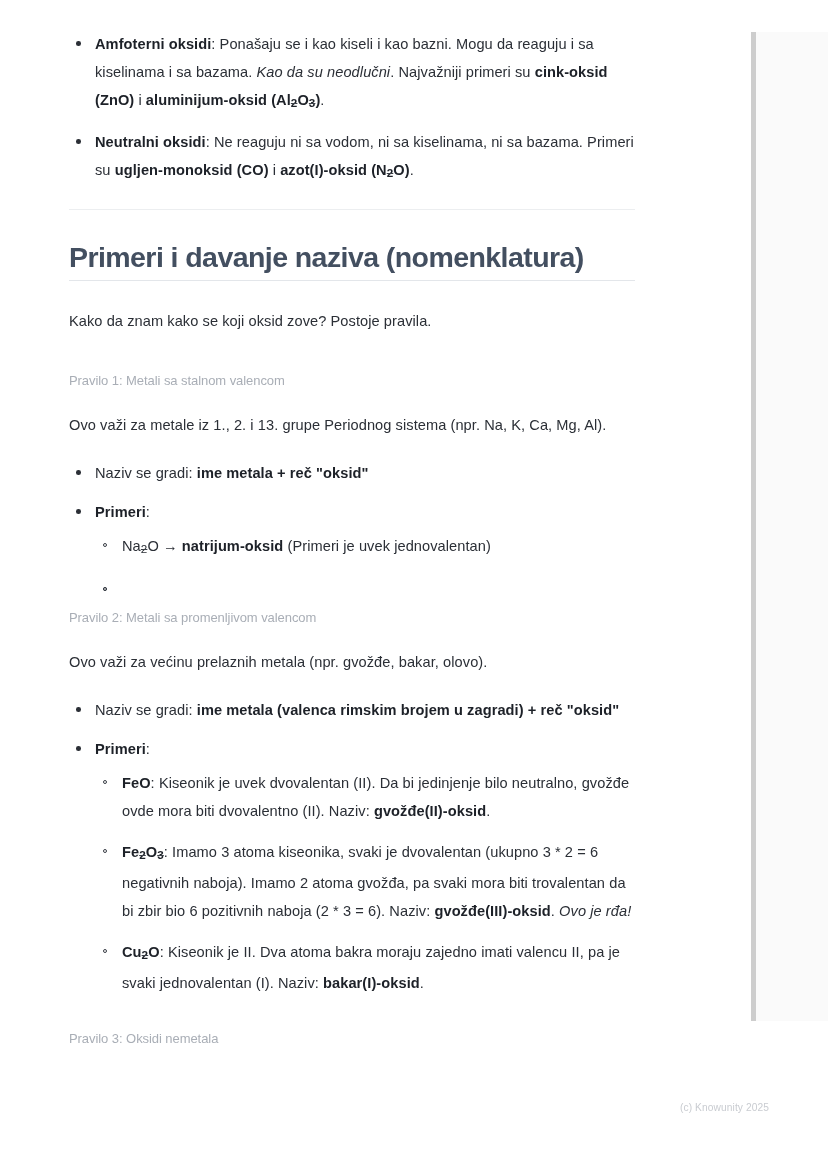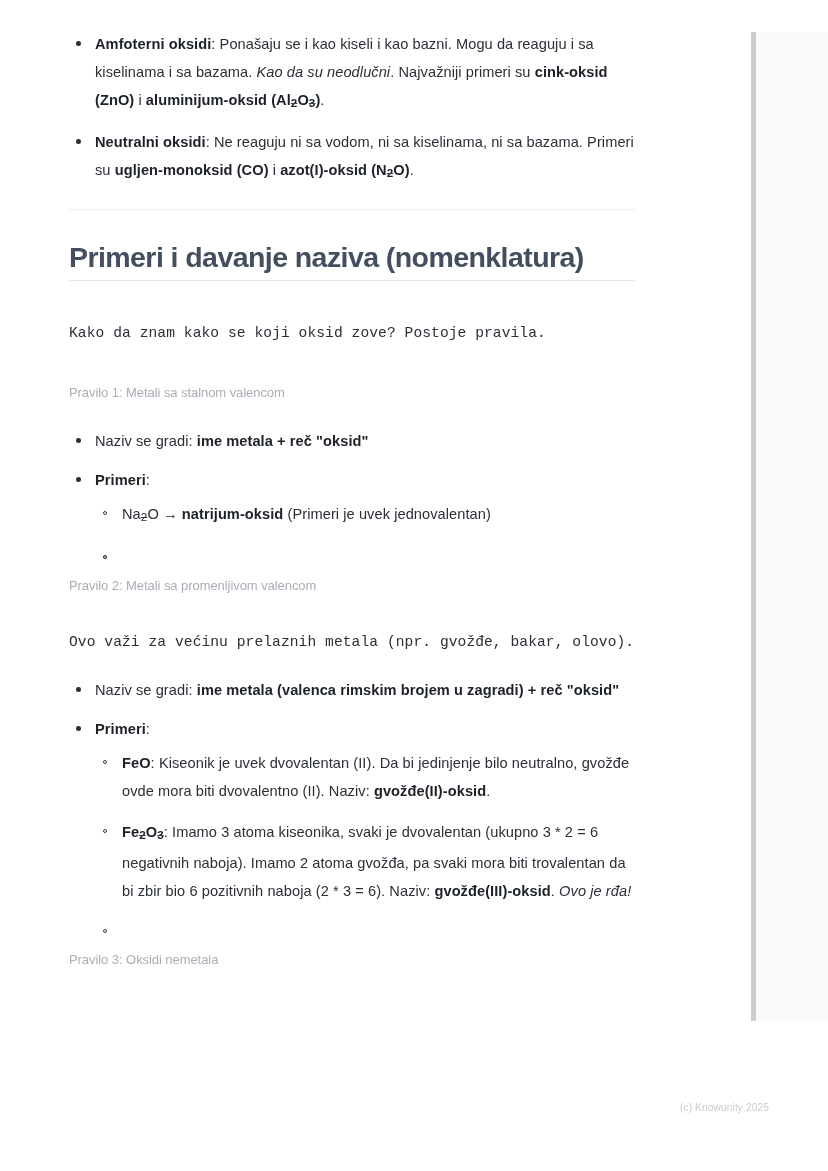--- a/index.html
+++ b/index.html
@@ -37,22 +37,21 @@
   
   .para, .li-text {
     color: #2b2f36;
     font-size: 14.6px;
     line-height: 28px;
     text-align: justify;
     letter-spacing: 0.005em;
   }
 
   .para {
-    margin: 16px 0 12px 0;
-    font-family: Liberation Mono, monospace;
+    margin: 4px 0 12px 0;
   }
 
   h2.section-title {
     color: #434f60;
     font-size: 28.5px;
     line-height: 34px;
     font-weight: bold;
     letter-spacing: -0.02em;
     margin: 0;
     padding: 0 0 6px 0;
@@ -203,20 +202,21 @@
     <h2 class="section-title">Primeri i davanje naziva (nomenklatura)</h2>
 
     <div class="gap-m"></div>
 
     <p class="para">Kako da znam kako se koji oksid zove? Postoje pravila.</p>
 
     <div class="gap-m"></div>
 
     <h3 class="rule-title">Pravilo 1: Metali sa stalnom valencom</h3>
     <div class="gap-s"></div>
+    <p class="para">Ovo važi za metale iz 1., 2. i 13. grupe Periodnog sistema (npr. Na, K, Ca, Mg, Al).</p>
     <div class="gap-xs"></div>
 
     <ul class="lvl1">
       <li>
         <span class="bullet"></span>
         <span class="li-text"><span>Naziv se gradi: </span><b>ime metala + reč "oksid"</b></span>
       </li>
 
       <li>
         <span class="bullet"></span>
@@ -260,20 +260,21 @@
             <span class="li-text"><b>FeO</b><span>: </span><span>Kiseonik je uvek dvovalentan (II). Da bi jedinjenje bilo neutralno, gvožđe ovde mora biti dvovalentno (II). Naziv: </span><b>gvožđe(II)-oksid</b><span>.</span></span>
           </li>
 
           <li>
             <span class="bullet-hollow"></span>
             <span class="li-text"><b><span>Fe</span><span class="sub">2</span><span>O</span><span class="sub">3</span></b><span>: </span><span>Imamo 3 atoma kiseonika, svaki je dvovalentan (ukupno 3 * 2 = 6 negativnih naboja). Imamo 2 atoma gvožđa, pa svaki mora biti trovalentan da bi zbir bio 6 pozitivnih naboja (2 * 3 = 6). Naziv: </span><b>gvožđe(III)-oksid</b><span>. </span><i>Ovo je rđa!</i></span>
           </li>
 
           <li>
             <span class="bullet-hollow"></span>
+            <span class="li-text"><b><span>Cu</span><span class="sub">2</span><span>O</span></b><span>: </span><span>Kiseonik je II. Dva atoma bakra moraju zajedno imati valencu II, pa je svaki jednovalentan (I). Naziv: </span><b>bakar(I)-oksid</b><span>.</span></span>
           </li>
         </ul>
       </li>
     </ul>
 
     <div class="gap-l"></div>
 
     <h3 class="rule-title">Pravilo 3: Oksidi nemetala</h3>
     <div class="gap-s"></div>
 

